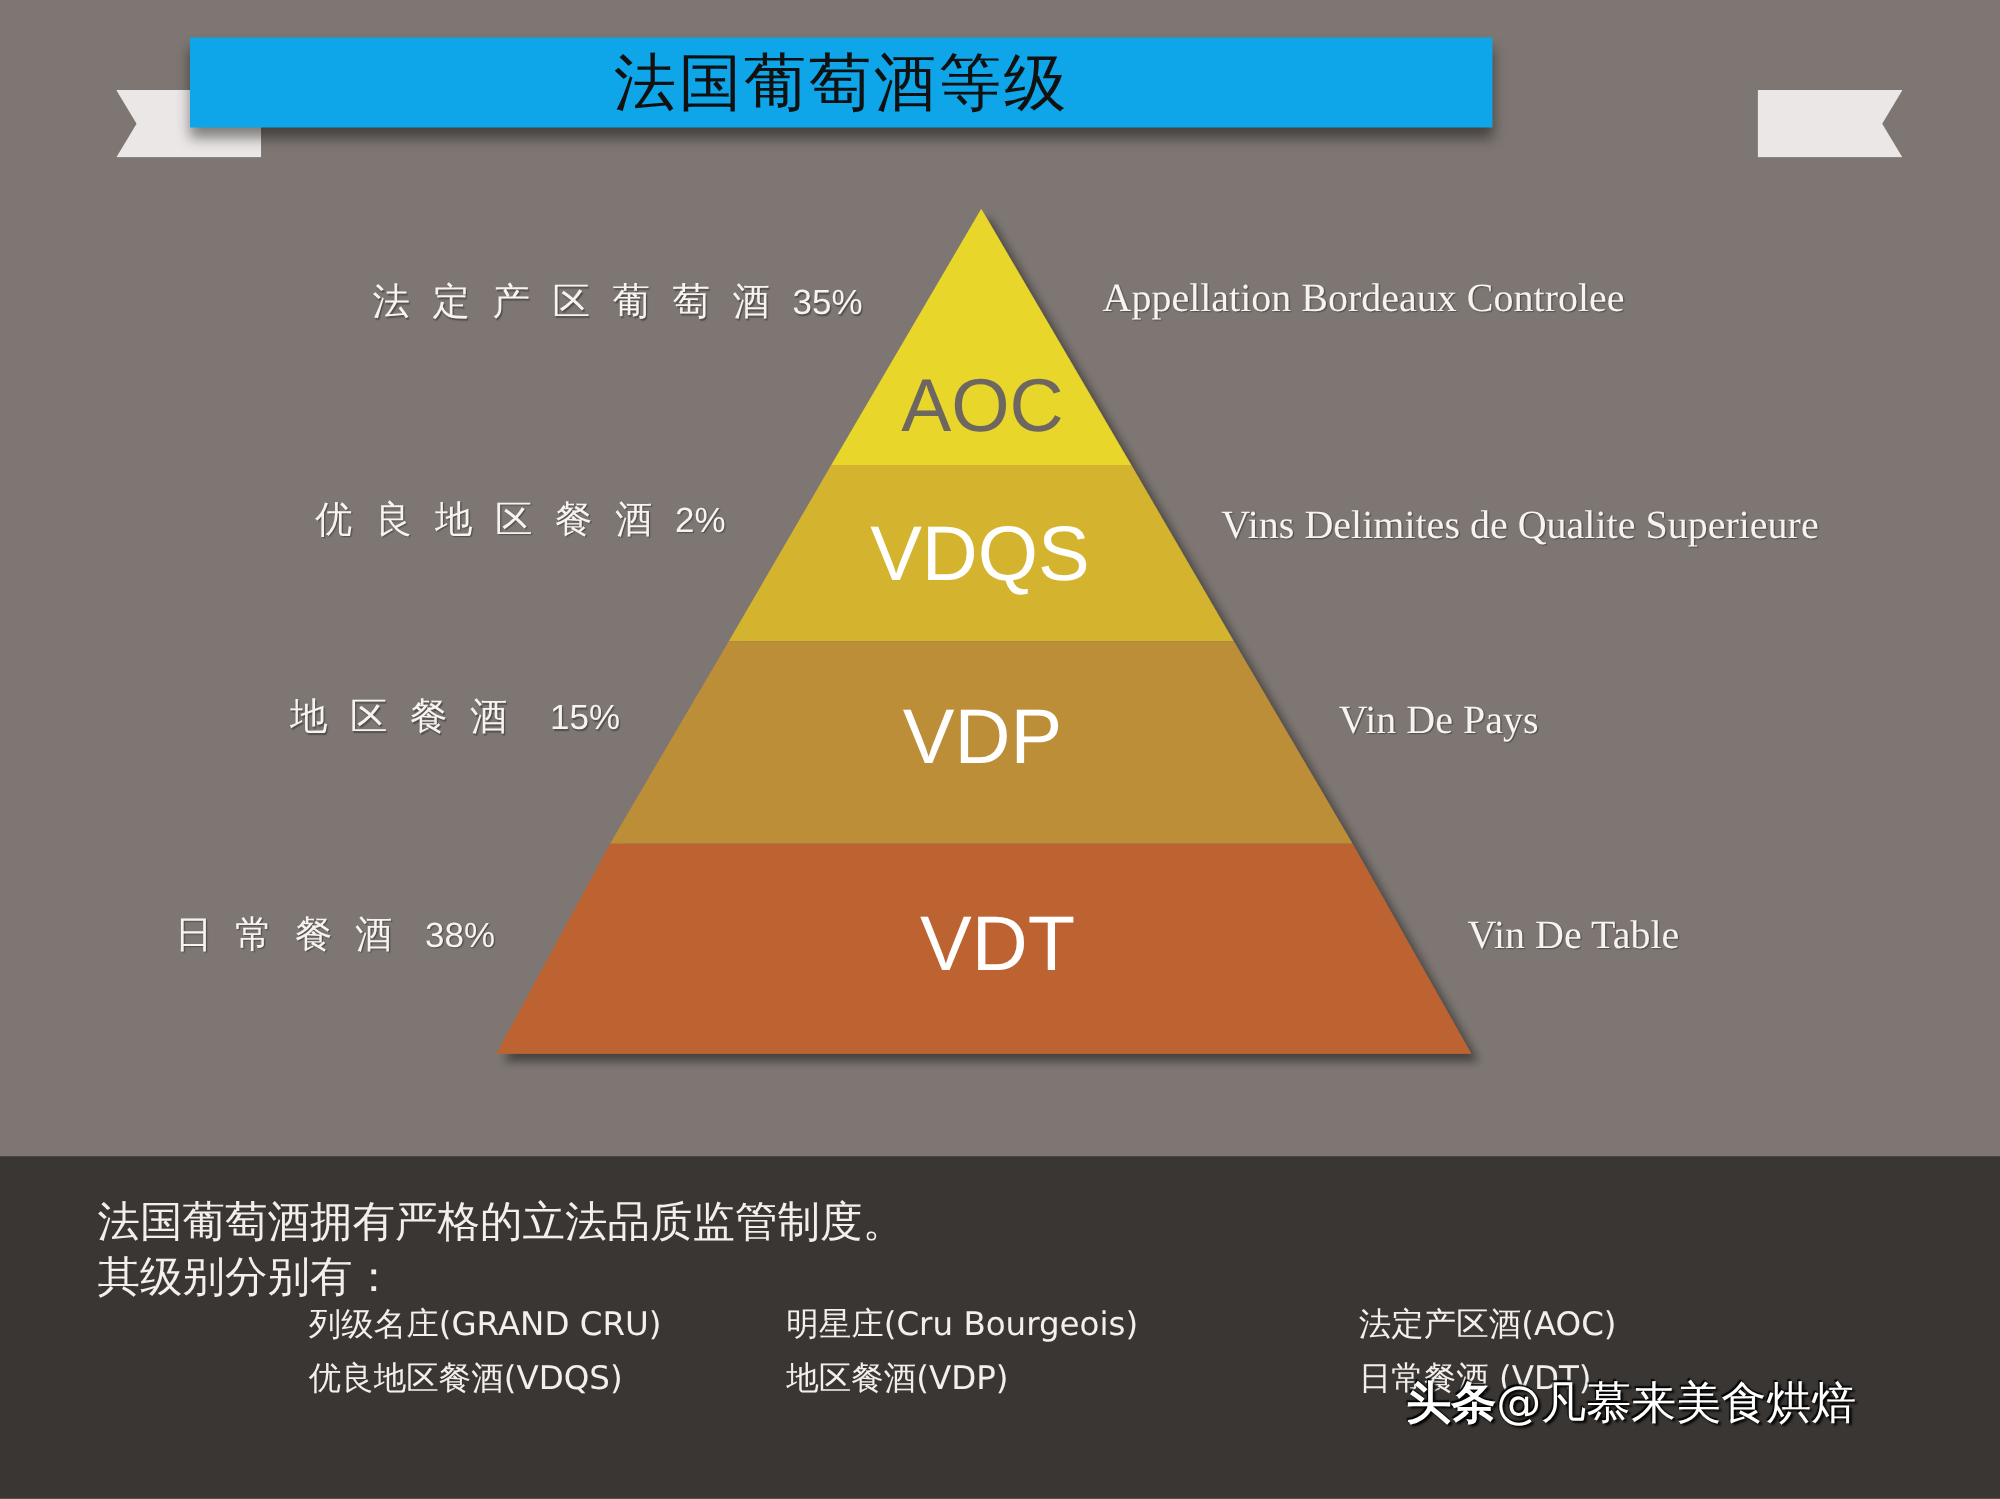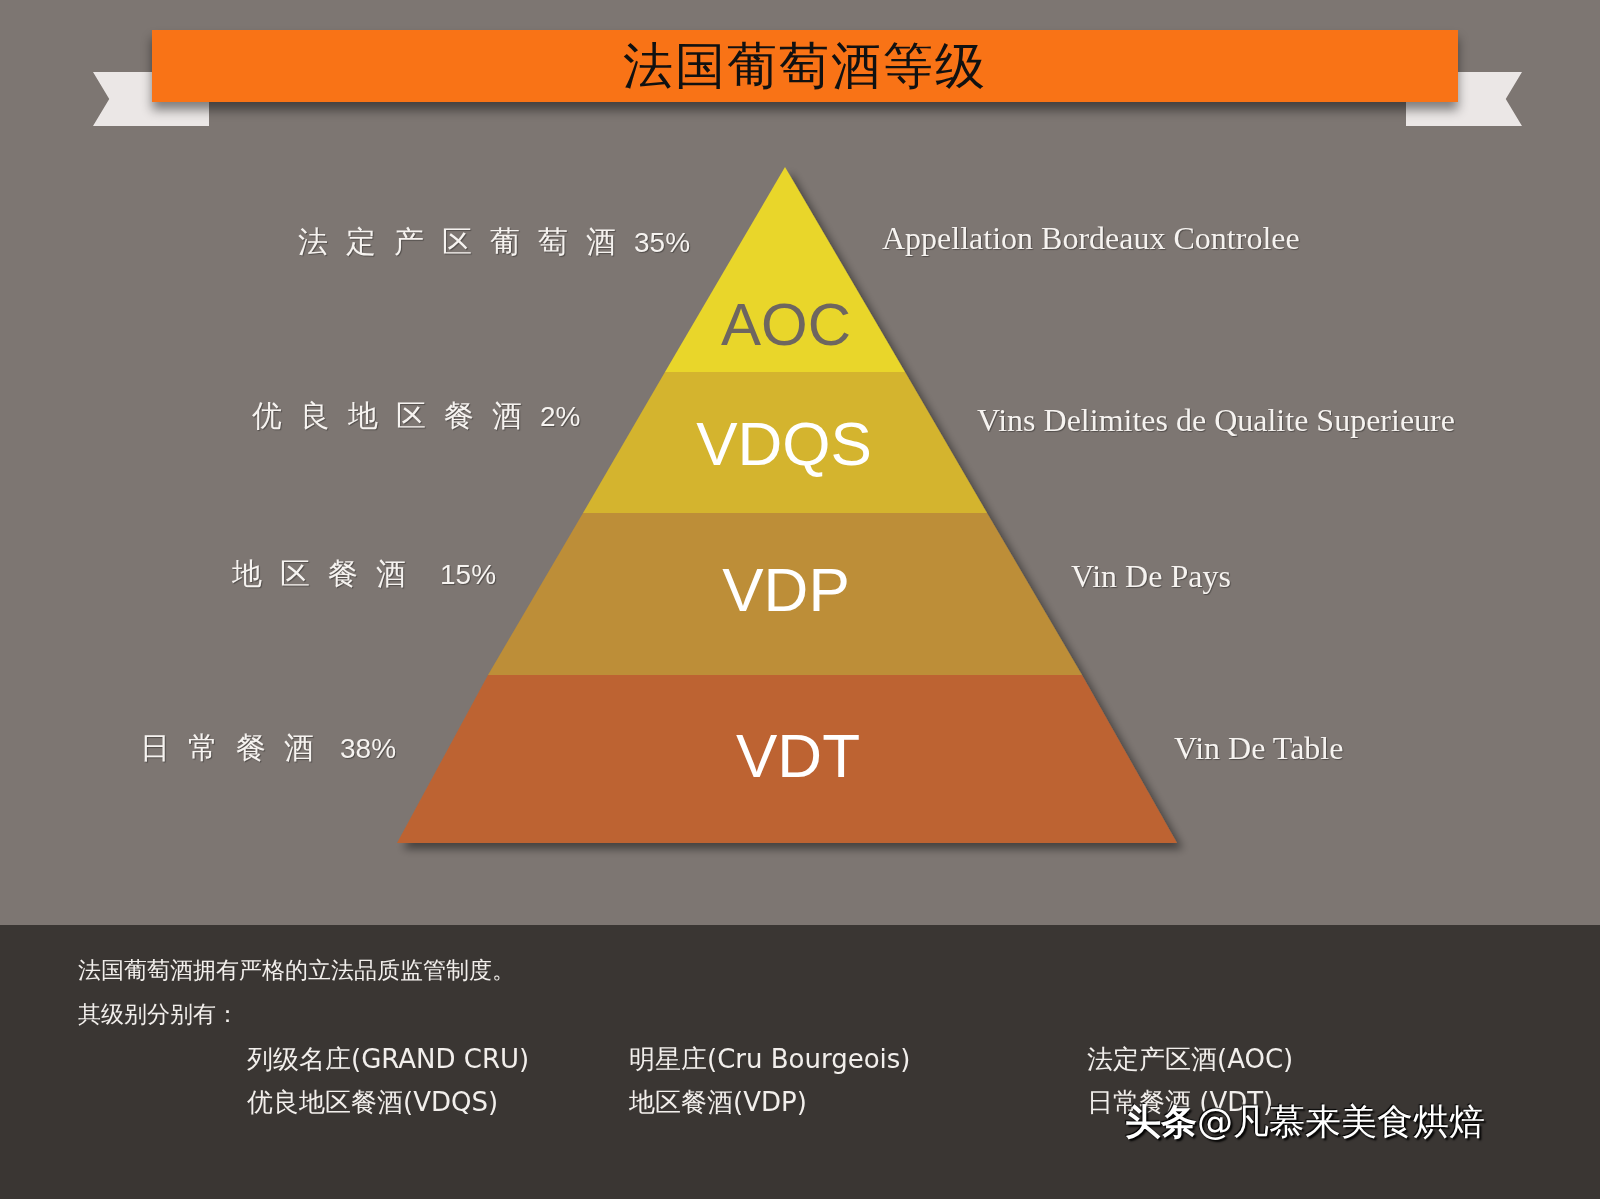--- a/index.html
+++ b/index.html
@@ -7,22 +7,22 @@
     width:1600px; height:1199px; position:relative; overflow:hidden;
     background:#7d7672;
     font-family:"DejaVu Sans","Liberation Sans",sans-serif;
     color:#fff;
   }
   
   .ribbon-tail { position:absolute; top:72px; height:54px; background:#ebe7e6; }
   .ribbon-tail.left { left:93px; width:116px; clip-path:polygon(0 0,100% 0,100% 100%,0 100%,14% 50%); }
   .ribbon-tail.right { left:1406px; width:116px; clip-path:polygon(0 0,100% 0,86% 50%,100% 100%,0 100%); }
   .ribbon-main {
-    position:absolute; left:152px; top:30px; width:1306px; height:72px;
-    background:#f97316; box-shadow:0 8px 10px rgba(0,0,0,0.45);
+    position:absolute; left:152px; top:30px; width:1042px; height:72px;
+    background:#0ea5e9; box-shadow:0 8px 10px rgba(0,0,0,0.45);
     display:flex; align-items:center; justify-content:center;
   }
   .ribbon-title { color:#111; font-size:50px; letter-spacing:2px; font-family:"DejaVu Sans",sans-serif; }
 
   
   .pyramid-svg { position:absolute; left:0; top:0; }
   .band-label {
     position:absolute; transform:translate(-50%,-50%);
     font-family:"Liberation Sans",sans-serif; font-size:62px; line-height:1;
     white-space:nowrap;
@@ -37,21 +37,21 @@
     position:absolute; transform:translateY(-50%);
     font-family:Liberation Serif, serif; font-size:32px; white-space:nowrap; color:#f6f3f0;
     text-shadow:1px 1px 1px rgba(0,0,0,0.35);
     margin-left:24px;
   }
 
   
   .bottom-panel {
     position:absolute; left:0; top:925px; width:1600px; height:274px; background:#3a3633;
   }
-  .bp-line { position:absolute; font-size:23px; white-space:nowrap; color:#f2efec; }
+  .bp-line { position:absolute; font-size:34px; white-space:nowrap; color:#f2efec; }
   .bp-item { position:absolute; font-size:26px; white-space:nowrap; color:#f2efec; }
   .watermark {
     position:absolute; left:1125px; top:1098px; font-size:36px; color:#fff; white-space:nowrap;
     text-shadow:2px 2px 2px #000, -1px -1px 1px #000;
   }
   .watermark .brand { font-weight:bold; }
 </style>
 </head>
 <body>
 

